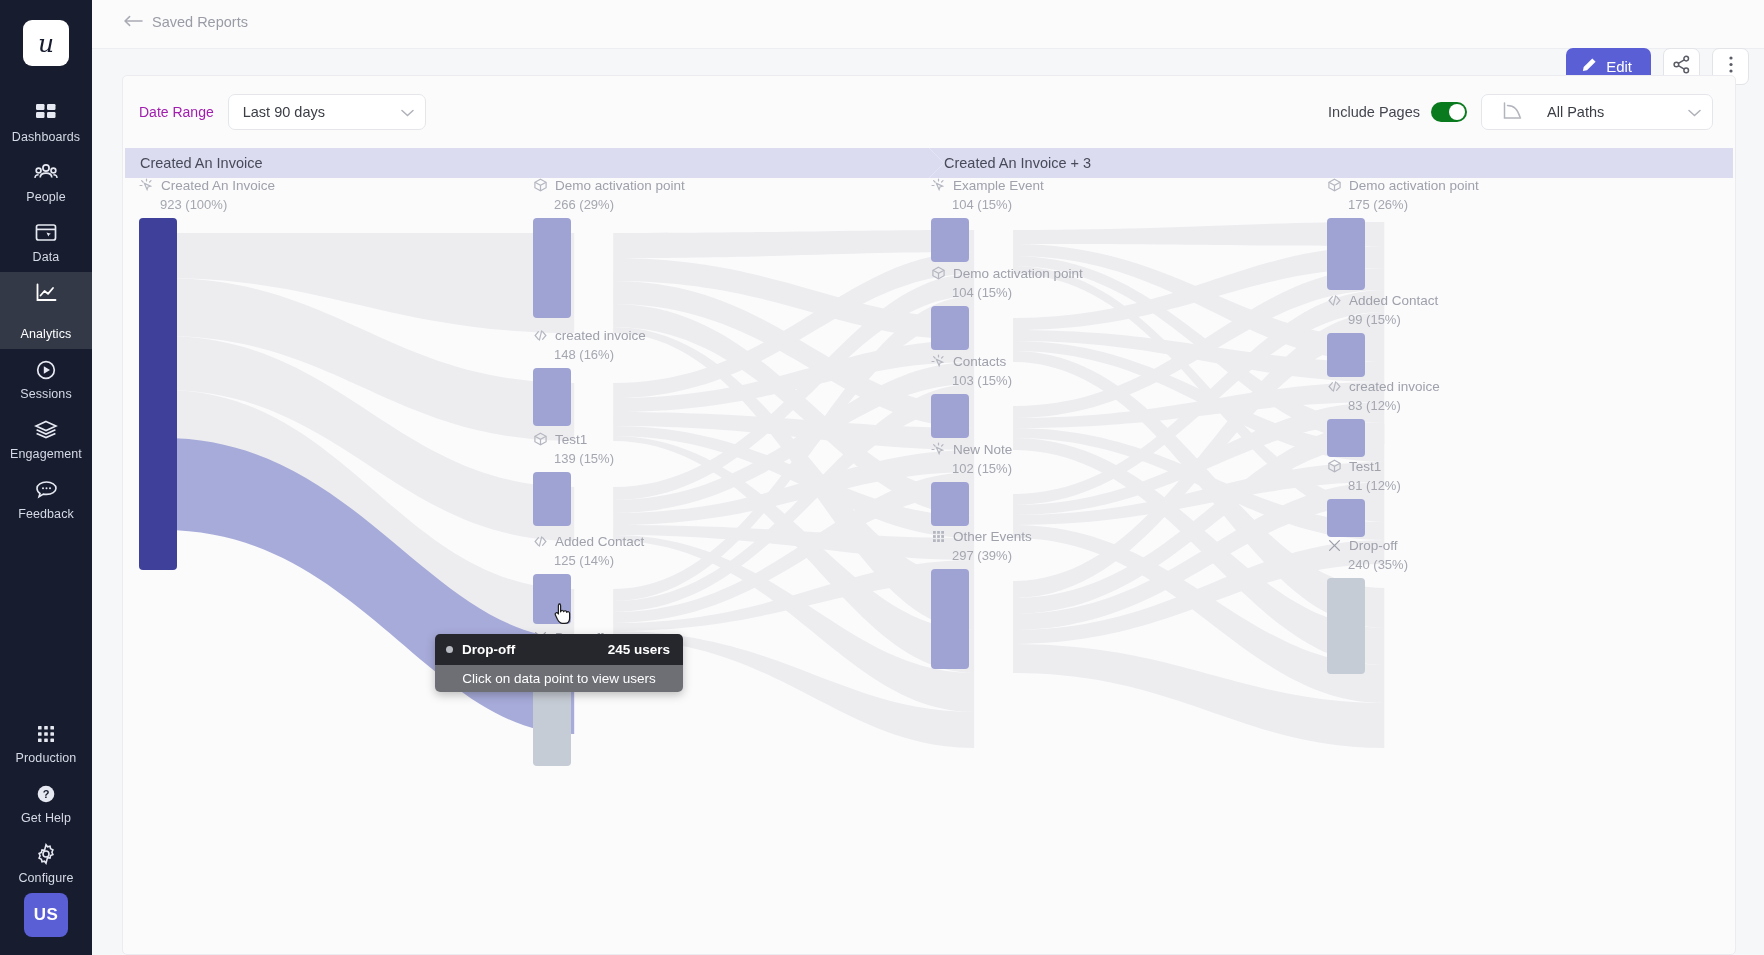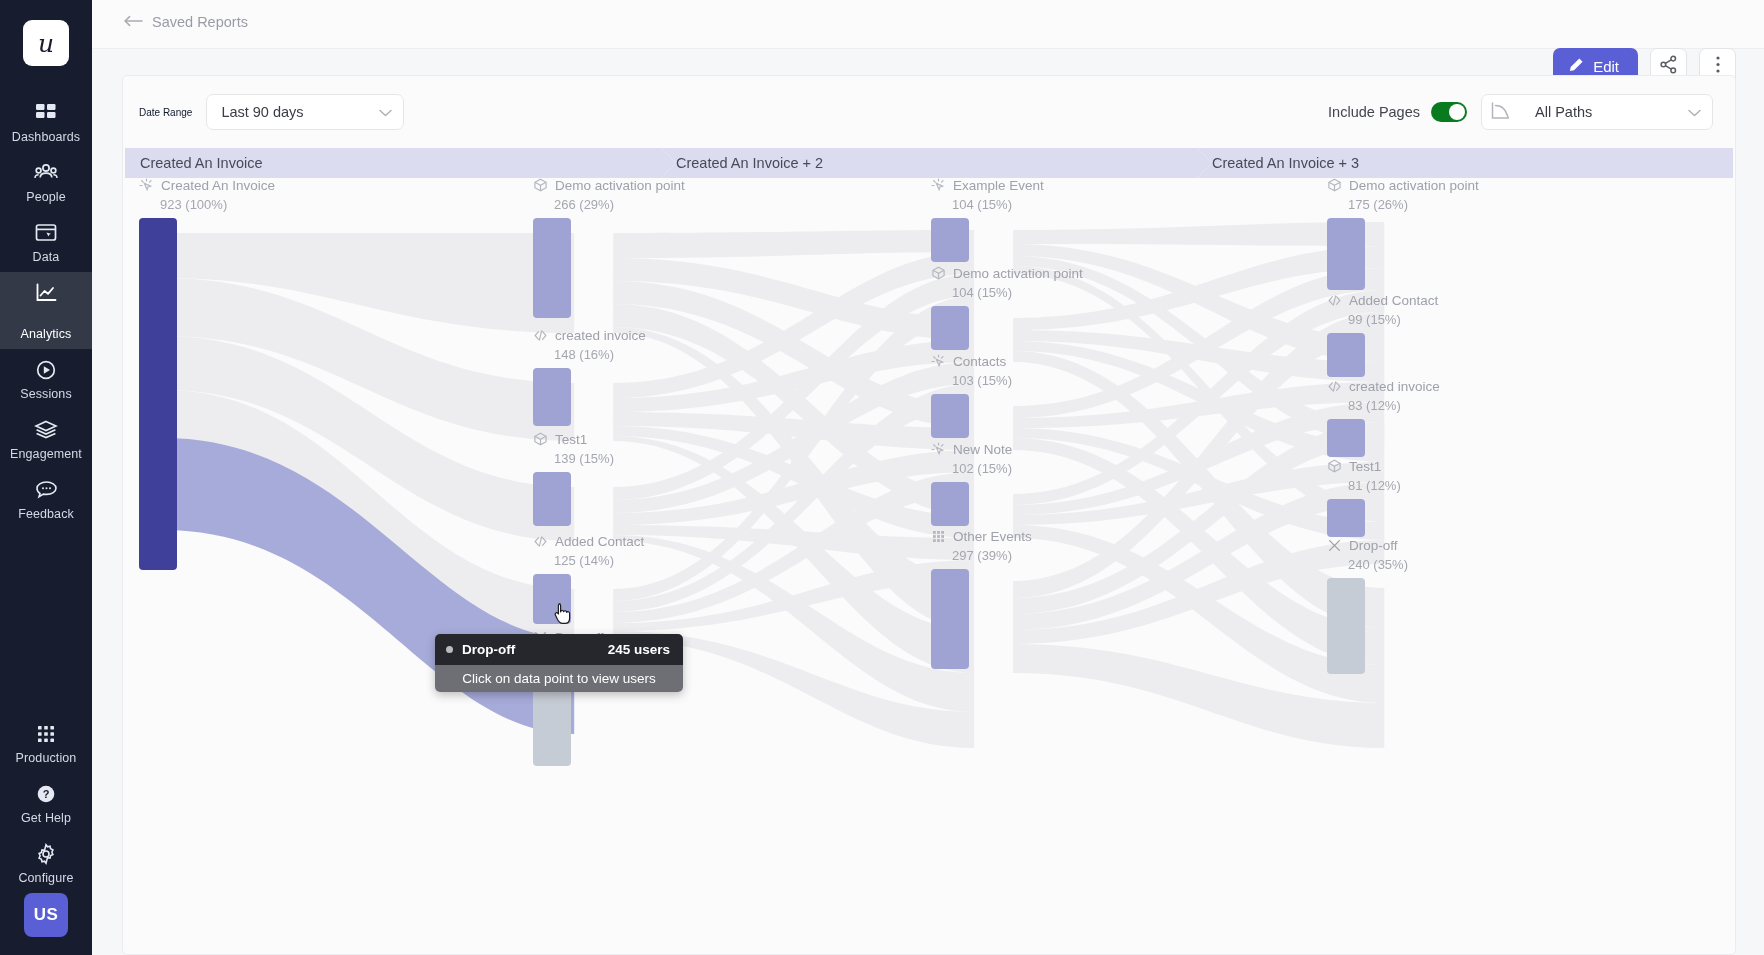--- a/index.html
+++ b/index.html
@@ -91,21 +91,21 @@
   }
   .page-title {
     font-size: 25px;
     font-weight: bold;
     color: #23242b;
     margin-top: 18px;
     letter-spacing: -.1px;
   }
   .topbar-actions {
     position: absolute;
-    right: 28px;
+    right: 15px;
     top: 48px;
     display: flex;
     align-items: center;
     gap: 12px;
   }
   .btn-edit {
     background: #5a5fd6;
     color: #fff;
     border: none;
     border-radius: 7px;
@@ -136,21 +136,21 @@
     position: relative;
   }
 
   .filterbar {
     height: 72px;
     display: flex;
     align-items: center;
     padding: 0 22px 0 16px;
     gap: 14px;
   }
-  .filter-label { font-size: 10px; color: #0f172a; }
+  .filter-label { font-size: 14px; color: #a21caf; }
   .select {
     width: 198px;
     height: 36px;
     background: #fff;
     border: 1px solid #e4e6ea;
     border-radius: 7px;
     display: flex; align-items: center;
     padding: 0 11px 0 14px;
     font-size: 14.5px;
     color: #3b3d45;
@@ -170,21 +170,21 @@
   .toggle::after {
     content: "";
     position: absolute;
     right: 2px; top: 2px;
     width: 16px; height: 16px;
     background: #fff;
     border-radius: 50%;
   }
   .select.wide {
     width: 232px;
-    padding-left: 8px;
+    padding-left: 20px;
     gap: 10px;
   }
   .select.wide .txt { flex: 1 1 auto; padding-left: 14px; }
 
   
   .stages {
     display: flex;
     height: 30px;
     margin: 0 2px;
     position: relative;
@@ -509,23 +509,20 @@
             </svg>
         </span>
       </div>
     </div>
 
     <div class="stages">
       <div class="stage">
           <span>Created An Invoice</span>
         </div>
       <div class="stage">
-          <span>Created An Invoice + 2</span>
-        </div>
-      <div class="stage">
           <span>Created An Invoice + 3</span>
         </div>
     </div>
 
     <div class="sankey">
       <svg class="flows" viewBox="0 0 1572 648" preserveAspectRatio="none">
         <g fill="#ededf0">
 
           <path d="M40 55 C200 55 260 55 440 55 L440 155 C260 155 200 100 40 100 Z"></path>
 

